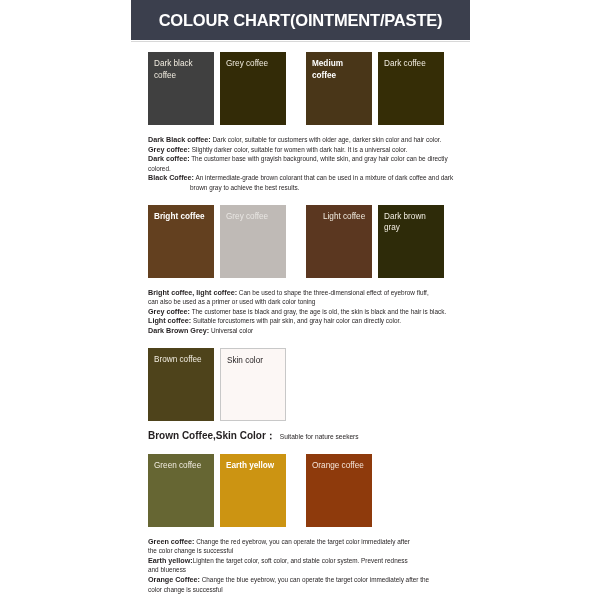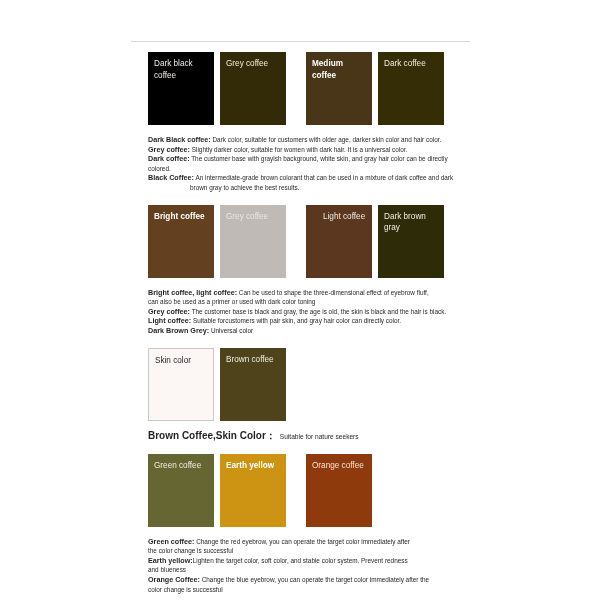--- a/index.html
+++ b/index.html
@@ -121,26 +121,29 @@
   .single-line .body {
     font-weight: normal;
     font-size: 6.6px;
   }
 </style>
 </head>
 <body>
 
 <div class="page">
 
+  <div class="header-band">
+    <span class="header-title">COLOUR CHART(OINTMENT/PASTE)</span>
+  </div>
   <div class="header-rule"></div>
 
   <div class="content">
 
     <div class="swatch-row" style="margin-top:8px;">
-      <div class="swatch" style="background:#000000;">
+      <div class="swatch" style="background:#404040;">
         <span class="swatch-label" style="color:#f1ece0;">Dark black coffee</span>
       </div>
       <div class="swatch" style="background:#332b07;">
         <span class="swatch-label" style="color:#f1ece0;">Grey coffee</span>
       </div>
       <div class="gap-spacer"></div>
       <div class="swatch" style="background:#493618;">
         <span class="swatch-label" style="color:#ffffff;font-weight:bold;">Medium coffee</span>
       </div>
       <div class="swatch" style="background:#352d06;">
@@ -202,25 +205,25 @@
         <span class="term">Light coffee:</span>
         <span class="body">Suitable forcustomers with pair skin, and gray hair color can directly color.</span>
       </p>
       <p class="desc-line">
         <span class="term">Dark Brown Grey:</span>
         <span class="body">Universal color</span>
       </p>
     </div>
 
     <div class="swatch-row" style="margin-top:12px;">
+      <div class="swatch" style="background:#4e431b;">
+        <span class="swatch-label" style="color:#f1ece0;">Brown coffee</span>
+      </div>
       <div class="swatch bordered" style="background:#fcf7f5;">
         <span class="swatch-label" style="color:#231f20;">Skin color</span>
-      </div>
-      <div class="swatch" style="background:#4e431b;">
-        <span class="swatch-label" style="color:#f1ece0;">Brown coffee</span>
       </div>
     </div>
 
     <div class="desc-block" style="margin-top:9px;">
       <p class="desc-line single-line">
         <span class="term">Brown Coffee,Skin Color：</span>
         &nbsp;<span class="body">Suitable for nature seekers</span>
       </p>
     </div>
 

